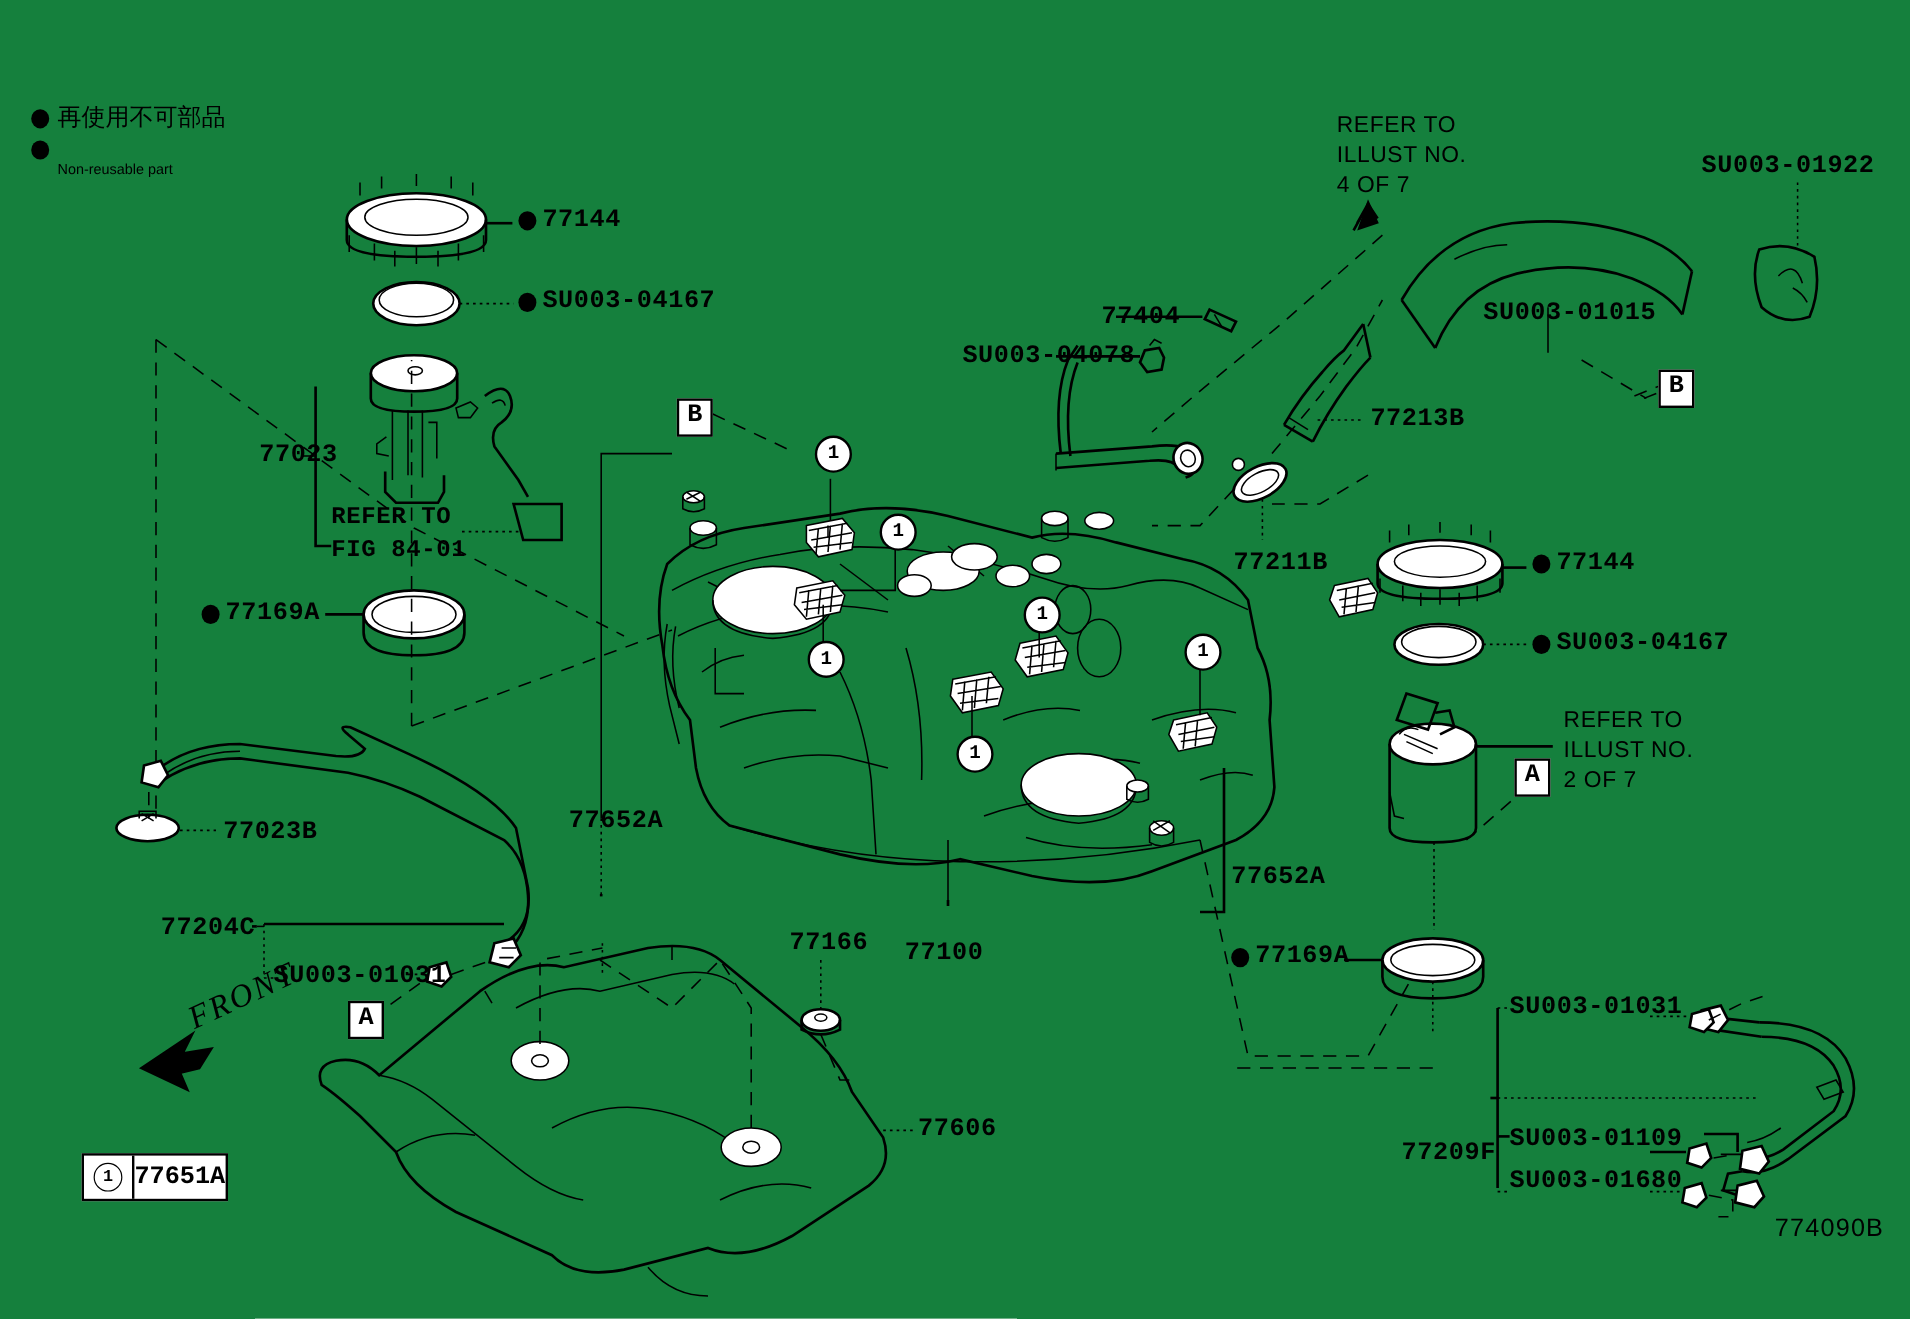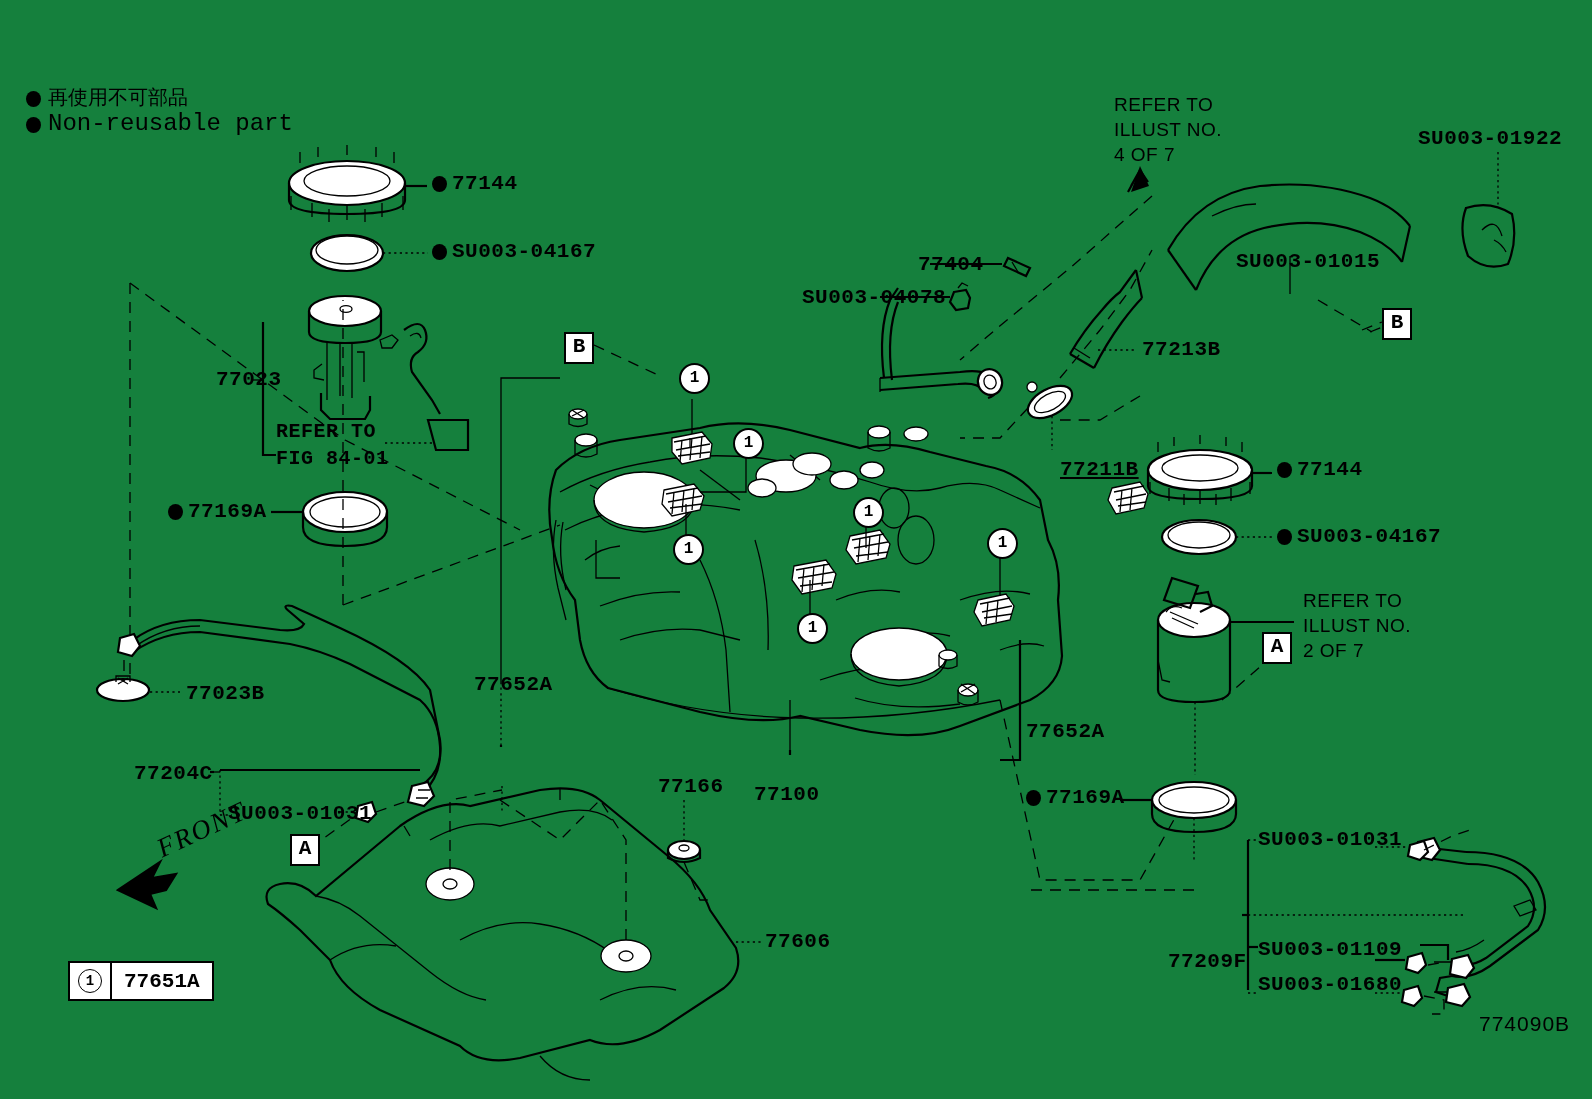--- a/index.html
+++ b/index.html
@@ -1,34 +1,34 @@
 <!DOCTYPE html>
 <html><head>
 <meta charset="utf-8">
 <style>
   html,body{margin:0;padding:0;background:#fff;}
   body{font-family:"Liberation Sans",sans-serif;color:#000;}
   #page{position:relative;width:1592px;height:1099px;background:#15803d;overflow:hidden;}
   .lbl{position:absolute;font-family:"Liberation Mono","DejaVu Sans Mono",monospace;
        font-weight:700;font-size:21px;letter-spacing:0.5px;white-space:nowrap;color:#000;}
   .jp{position:absolute;font-family:"DejaVu Sans",sans-serif;font-size:20px;white-space:nowrap;}
-  .en{position:absolute;font-family:Liberation Mono, monospace;font-size:24px;white-space:nowrap;}
+  .en{position:absolute;font-family:Liberation Sans, sans-serif;font-size:12px;white-space:nowrap;margin-top:24px;}
   .dot{position:absolute;width:15px;height:16px;border-radius:50%;background:#000;}
   .refbox{position:absolute;border:2px solid #000;font-family:"Liberation Mono",monospace;
           font-weight:700;font-size:21px;text-align:center;line-height:26px;width:26px;height:28px;background:#fff;}
   .refto{position:absolute;font-family:"Liberation Sans",sans-serif;font-size:19px;
          line-height:25px;white-space:nowrap;letter-spacing:.5px;}
   .refto.mono{font-family:"Liberation Mono",monospace;font-weight:700;font-size:20px;line-height:27px;}
   .circ{position:absolute;width:27px;height:27px;border:2px solid #000;border-radius:50%;
         background:#fff;font-family:"Liberation Mono",monospace;font-size:16px;font-weight:700;
         text-align:center;line-height:27px;}
   .keybox{position:absolute;border:2px solid #000;background:#fff;display:flex;align-items:center;height:36px;}
   .keybox .kcell{border-right:2px solid #000;width:40px;text-align:center;font-size:17px;
         font-family:"Liberation Mono",monospace;height:100%;display:flex;align-items:center;justify-content:center;}
-  .keybox .kcell2{padding:0 12px;font-family:"Liberation Mono",monospace;font-weight:700;font-size:21px;
+  .keybox .kcell2{padding:0 0;font-family:"Liberation Mono",monospace;font-weight:700;font-size:21px;
         display:flex;align-items:center;height:100%;}
   .keycirc{width:22px;height:22px;border:1.6px solid #000;border-radius:50%;display:flex;
         align-items:center;justify-content:center;font-size:14px;font-weight:700;}
   .code{position:absolute;font-family:"Liberation Sans",sans-serif;font-size:21px;letter-spacing:1px;}
   svg.layer{position:absolute;left:0;top:0;width:1592px;height:1099px;pointer-events:none;}
   .ln{stroke:#000;fill:none;}
   .s2{stroke-width:2.2;}
   .s13{stroke-width:1.3;}
   .dash{stroke-dasharray:11 8;}
   .dotln{stroke-dasharray:2.2 3.4;}
@@ -423,21 +423,21 @@
     <div>REFER TO</div>
     <div>ILLUST NO.</div>
     <div>4 OF 7</div>
   </div>
 
   <div class="lbl" style="left:918px;top:253px;">77404</div>
   <div class="lbl" style="left:802px;top:286px;">SU003-04078</div>
   <div class="lbl" style="left:1142px;top:338px;">77213B</div>
   <div class="lbl" style="left:1236px;top:250px;">SU003-01015</div>
   <div class="lbl" style="left:1418px;top:127px;">SU003-01922</div>
-  <div class="lbl" style="left:1060px;top:458px;text-decoration:underline;">77211B</div>
+  <div class="lbl" style="left:1028px;top:458px;">77211B</div>
 
   <div class="dot" style="left:1277px;top:462px;"></div>
   <div class="lbl" style="left:1297px;top:458px;">77144</div>
 
   <div class="dot" style="left:1277px;top:529px;"></div>
   <div class="lbl" style="left:1297px;top:525px;">SU003-04167</div>
 
   <div class="refto" style="left:1303px;top:588px;">
     <div>REFER TO</div>
     <div>ILLUST NO.</div>

